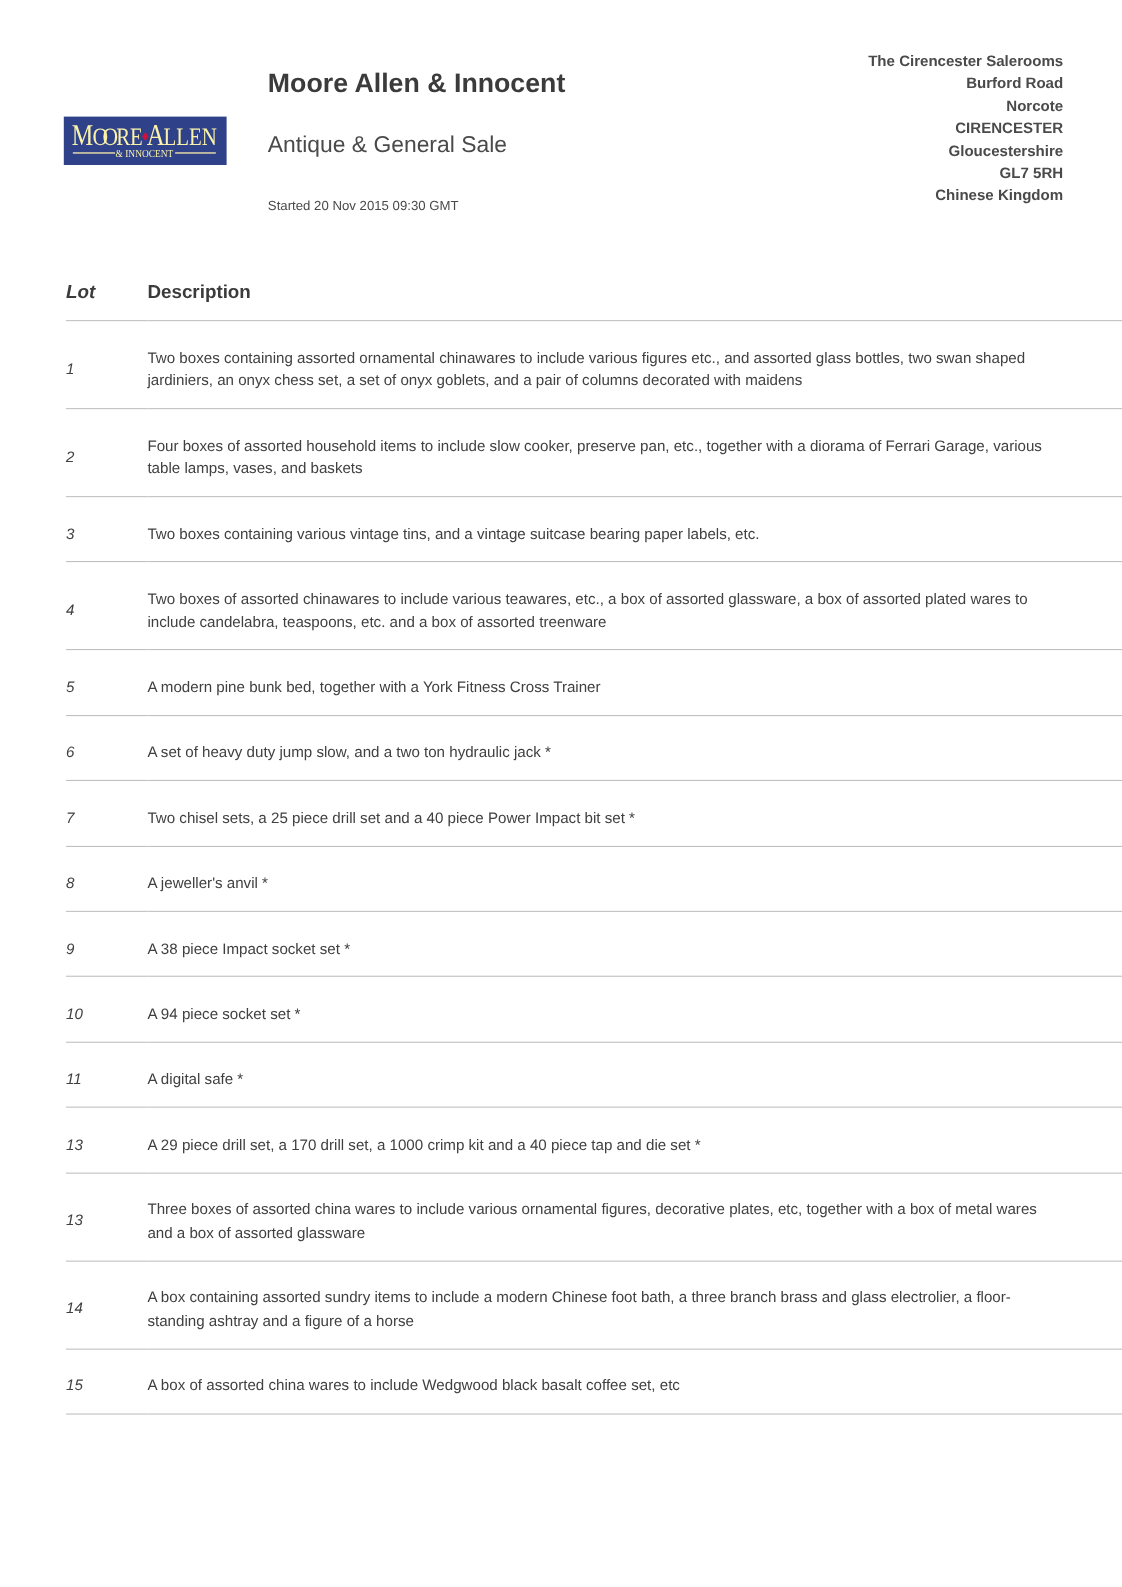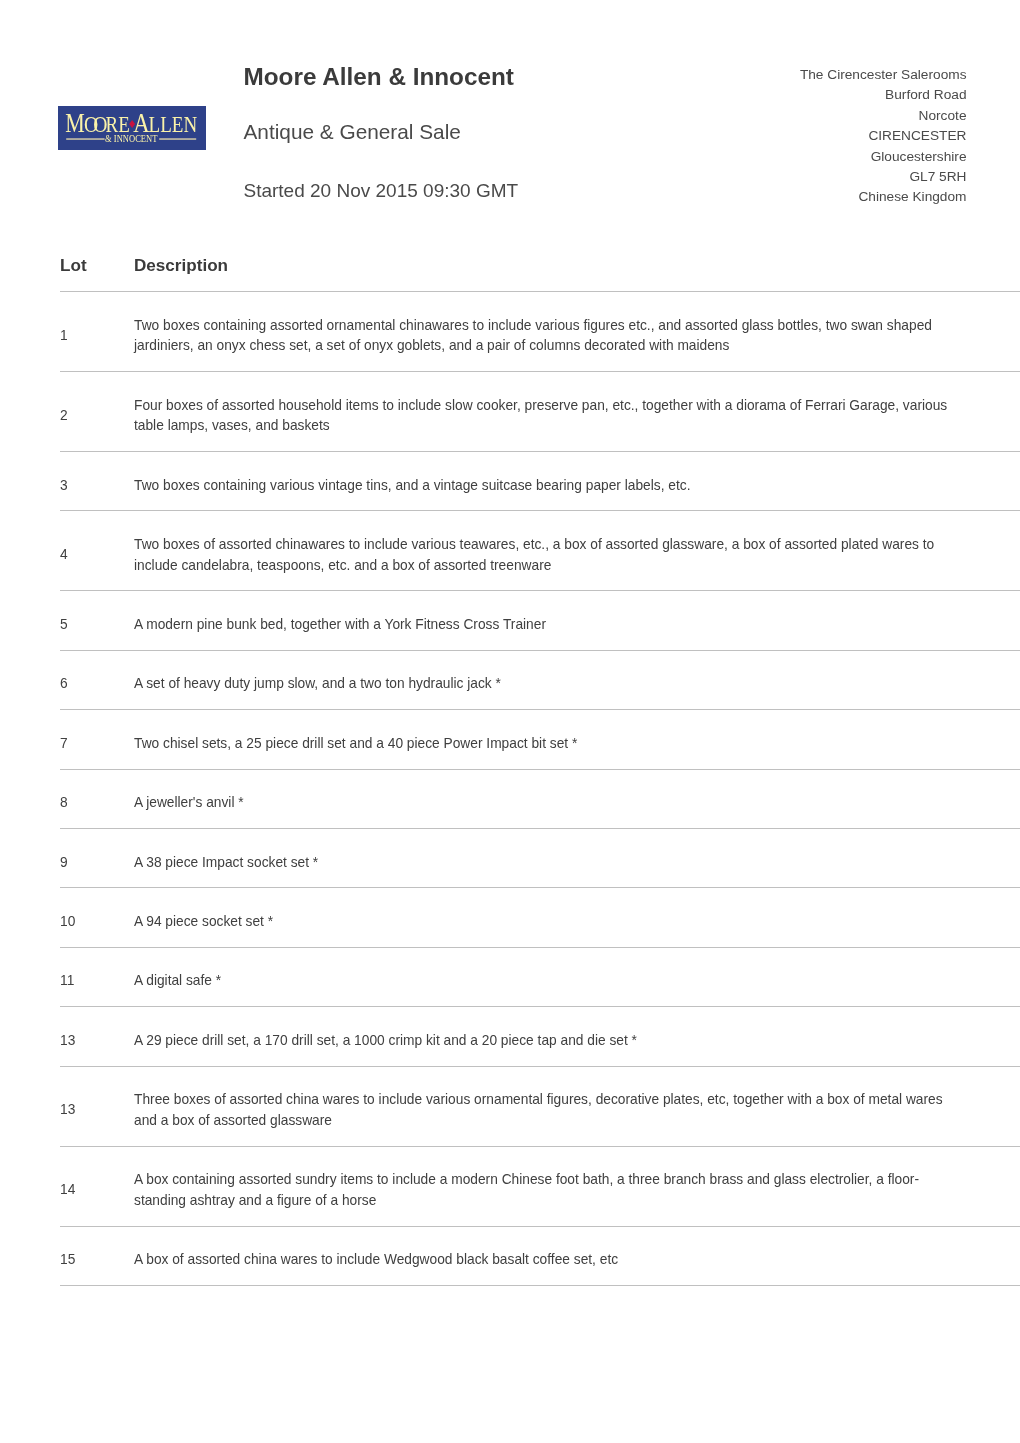--- a/index.html
+++ b/index.html
@@ -30,40 +30,40 @@
     position: absolute; left: 243.5px; top: 62.8px;
     font-size: 24.3px; font-weight: bold; color: #3b3b3b;
     letter-spacing: 0px; white-space: nowrap;
   }
   .sale-name {
     position: absolute; left: 243.5px; top: 120px;
     font-size: 20.8px; color: #4a4a4a; white-space: nowrap;
   }
   .sale-started {
     position: absolute; left: 243.5px; top: 180px;
-    font-size: 19px; color: #4a4a4a; white-space: nowrap;
+    font-size: 12px; color: #4a4a4a; white-space: nowrap;
   }
   .address {
-    position: absolute; left: 700px; width: 266.5px; top: 65px;
-    text-align: right; font-size: 13.7px; line-height: 20.4px; color: #4a4a4a;
+    position: absolute; left: 700px; width: 266.5px; top: 46px;
+    text-align: right; font-size: 13.7px; line-height: 20.4px; color: #4a4a4a; font-weight: bold;
   }
 
   
   .lots { position: absolute; left: 60px; top: 255.9px; width: 960px; }
   .lots table { border-collapse: collapse; width: 100%; table-layout: fixed; }
   .lots th {
     text-align: left; font-size: 17.1px; font-weight: bold; color: #3b3b3b;
     padding: 0 0 15.6px 0; border-bottom: 1px solid #c0c0c0; line-height: 19.6px;
   }
   .lots td {
     font-size: 13.76px; color: #404040; line-height: 20.6px;
     padding: 23.55px 0 14.25px 0; border-bottom: 1px solid #c0c0c0;
     vertical-align: middle;
   }
-  .col-lot { width: 74px; }
+  .col-lot { width: 74px; font-style: italic; }
   .desc-inner { width: 820px; }
 </style>
 </head>
 <body>
 
 <div class="page">
 
   <div class="header">
     <div class="logo-box">
       <svg width="148" height="44" viewBox="0 0 148 44">
@@ -166,21 +166,21 @@
           </tr>
           <tr>
             <td class="col-lot">11</td>
             <td>
               <div class="desc-inner">A digital safe *</div>
             </td>
           </tr>
           <tr>
             <td class="col-lot">13</td>
             <td>
-              <div class="desc-inner">A 29 piece drill set, a 170 drill set, a 1000 crimp kit and a 20 piece tap and die set *</div>
+              <div class="desc-inner">A 29 piece drill set, a 170 drill set, a 1000 crimp kit and a 40 piece tap and die set *</div>
             </td>
           </tr>
           <tr>
             <td class="col-lot">13</td>
             <td>
               <div class="desc-inner">Three boxes of assorted china wares to include various ornamental figures, decorative plates, etc, together with a box of metal wares and a box of assorted glassware</div>
             </td>
           </tr>
           <tr>
             <td class="col-lot">14</td>

